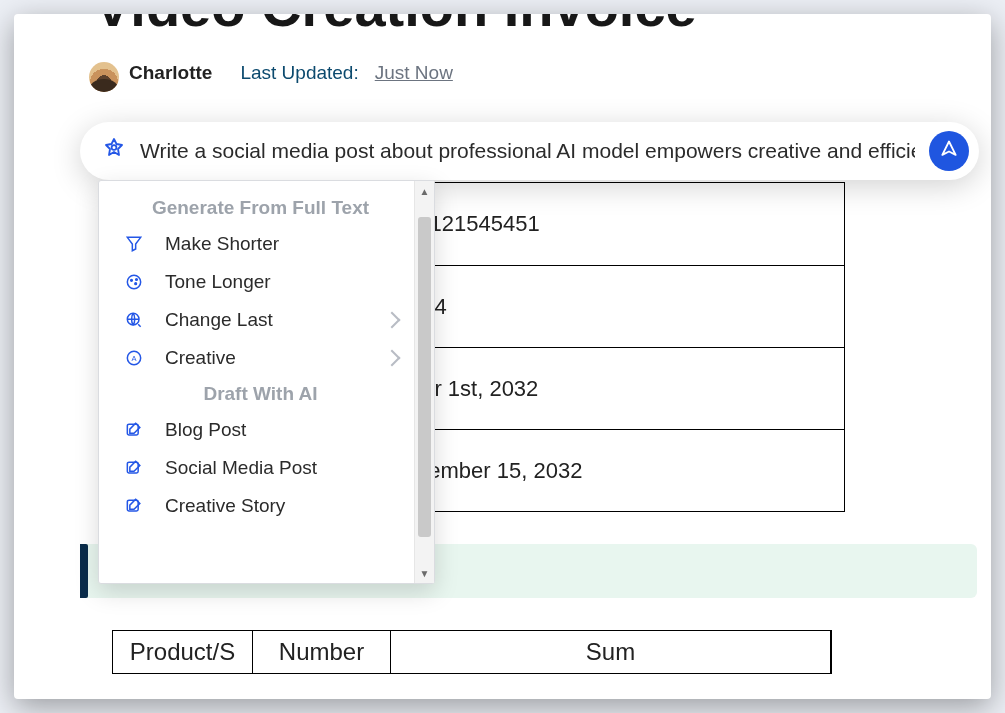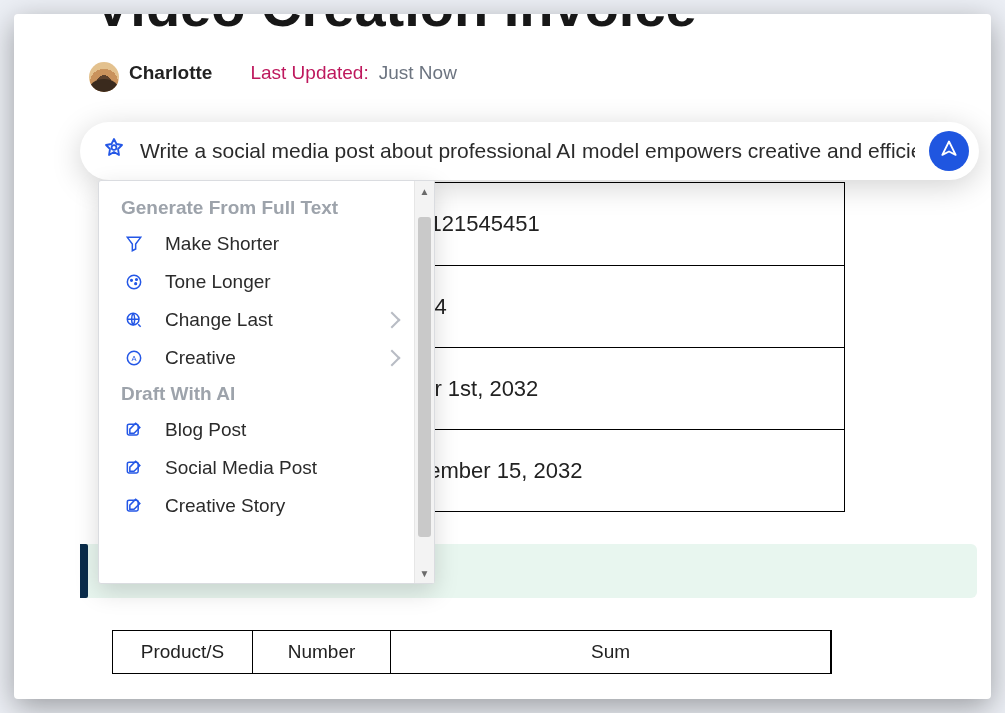--- a/index.html
+++ b/index.html
@@ -24,22 +24,22 @@
   .avatar {
     width: 30px; height: 30px; border-radius: 50%;
     background: radial-gradient(circle at 50% 70%, #5b402c 0 30%, #c9925c 30% 55%, #e3c18e 55% 100%);
     position: relative; overflow: hidden;
   }
   .avatar::after{
     content:""; position:absolute; left:0; right:0; bottom:0; height:45%;
     background:#3a2a1d; border-top-left-radius:50% 80%; border-top-right-radius:50% 80%;
   }
   .author-name { font-weight: 600; color: #222; }
-  .updated-label { color: #be185d; margin-left: 28px; }
-  .updated-value { color: #6c7480; margin-left: 0; }
+  .updated-label { color: #0c4a6e; margin-left: 18px; }
+  .updated-value { color: #6c7480; margin-left: 6px; text-decoration: underline; }
   
   .ai-bar {
     position: absolute; left: 66px; right: 12px; top: 108px;
     height: 58px; background: #ffffff; border-radius: 30px;
     box-shadow: 0 6px 30px rgba(0,0,0,0.18);
     display: flex; align-items: center; padding: 0 10px 0 22px; gap: 14px;
   }
   .ai-icon { color: #2457e6; flex: 0 0 auto; }
   .ai-text {
     flex: 1; font-size: 21px; color: #2b2b2b; white-space: nowrap; overflow: hidden;
@@ -49,21 +49,21 @@
     width: 40px; height: 40px; border-radius: 50%; background: #1f56e0;
     display: flex; align-items: center; justify-content: center; color: #fff;
   }
   
   .menu {
     position: absolute; left: 84px; top: 166px; width: 337px; height: 404px;
     background: #fff; border: 1px solid #dadce0; border-radius: 3px;
     box-shadow: 0 8px 24px rgba(0,0,0,0.15);
     display: flex;
   }
-  .menu-list { flex: 1; padding: 10px 4px 18px 10px; }
+  .menu-list { flex: 1; padding: 10px 4px 18px 10px; text-align: center; }
   .menu-heading {
     color: #9da3ab; font-weight: 600; font-size: 19px; padding: 6px 10px 6px 12px;
   }
   .menu-item {
     display: flex; align-items: center; gap: 20px; padding: 8px 10px 8px 14px;
     font-size: 19px; color: #2b2b2b; cursor: pointer; border-radius: 4px;
     position: relative;
   }
   .menu-item.has-sub::after{
     content:""; position:absolute; right:12px; top:50%; width:10px; height:10px;
@@ -77,21 +77,21 @@
   .scroll-arrow.bot { bottom:2px; }
   .scroll-thumb { position:absolute; left:3px; right:3px; top:36px; height:320px; background:#c9c9c9; border-radius:3px;}
   
   .inv-table { position:absolute; left:86px; top:168px; width:745px; border:1px solid #000; }
   .inv-row { height:82px; border-top:1px solid #000; display:flex; align-items:center; padding-left:260px; font-size:22px; color:#222; white-space:nowrap;}
   .inv-row:first-child{ border-top:none; }
   .green-strip { position:absolute; left:66px; right:14px; top:530px; height:54px; background:#e8f6ef; border-radius:6px;}
   .green-left { position:absolute; left:66px; top:530px; width:8px; height:54px; background:#0a2c4a; border-top-right-radius:2px; border-bottom-right-radius:2px;}
   
   .small-table { position:absolute; left:98px; top:616px; width:720px; height:44px; border:1px solid #000; display:flex;}
-  .small-th { border-right:1px solid #000; display:flex; align-items:center; justify-content:center; font-size:19px; color:#222;}
+  .small-th { border-right:1px solid #000; display:flex; align-items:center; justify-content:center; font-size:24px; color:#222;}
   .small-th1{ width:140px;} .small-th2{ width:138px;} .small-th3{ flex:1;}
 </style>
 </head>
 <body>
 
 <div class="page">
 
   <div class="title-row">Video Creation Invoice</div>
 
   <div class="author-row">

